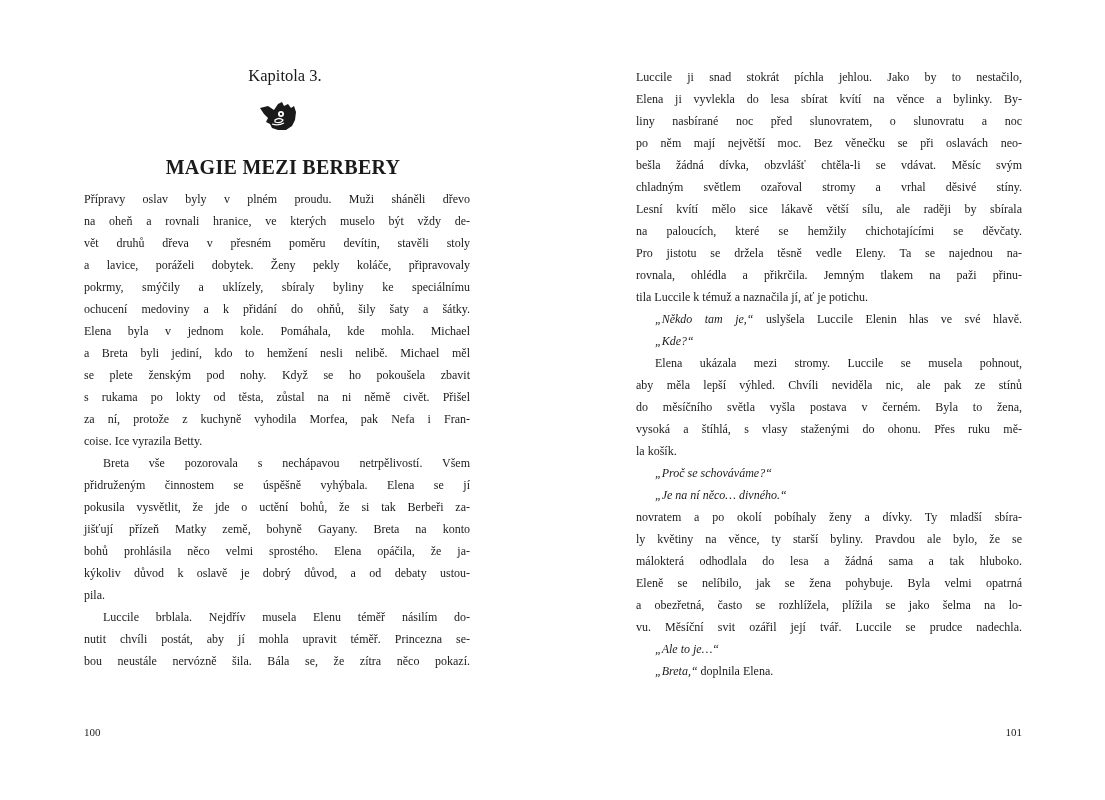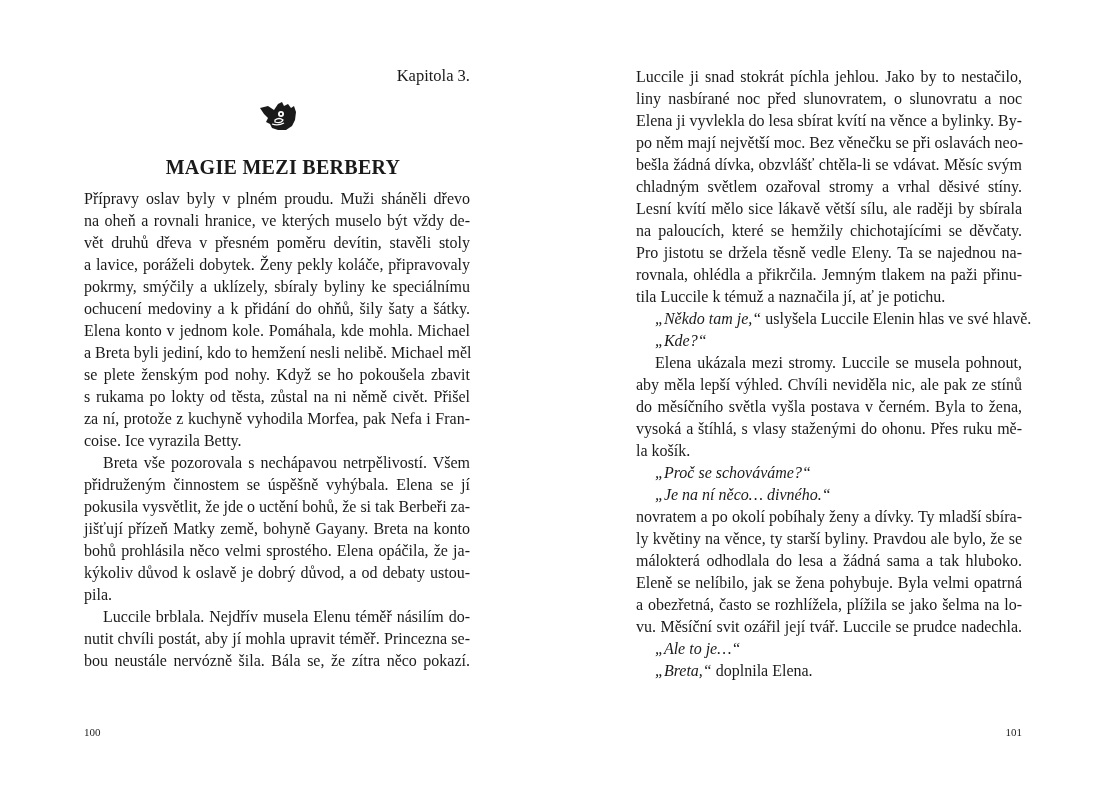--- a/index.html
+++ b/index.html
@@ -1,29 +1,29 @@
 <!DOCTYPE html>
 <html><head>
 <meta charset="utf-8">
 <style>
   html, body { margin: 0; padding: 0; background: #ffffff; }
   body { width: 1105px; height: 800px; position: relative; overflow: hidden;
          font-family: "Liberation Serif", "DejaVu Serif", serif; color: #1a1a1a; }
   .page { position: absolute; top: 0; }
   #page-left { left: 84px; width: 386px; }
   #page-right { left: 636px; width: 386px; }
-  .chapter-label { position: absolute; top: 66px; left: 0; width: 386px; text-align: right;
+  .chapter-label { position: absolute; top: 66px; left: 8px; width: 386px; text-align: center;
                    font-size: 16.5px; }
   .ornament { position: absolute; top: 100px; left: 174px; width: 40px; height: 32px; }
   .chapter-title { position: absolute; top: 150px; left: 0; width: 386px; text-align: center;
                    font-size: 20px; font-weight: bold; letter-spacing: 0.3px; margin: 6px; }
   .body-text { position: absolute; left: 0; width: 386px; }
   #page-left .body-text { top: 182px; margin-top: 6px; }
   #page-right .body-text { top: 66px; }
-  .line { height: 22px; line-height: 22px; font-size: 16px; white-space: nowrap;
+  .line { height: 22px; line-height: 22px; font-size: 12px; white-space: nowrap;
           text-align: justify; text-align-last: justify; }
   .line.last { text-align-last: left; }
   .line.indent { padding-left: 19px; }
   .line em { font-style: italic; }
   .page-number { position: absolute; top: 726px; font-family: Liberation Serif, serif;
                  font-size: 11px; color: #222; }
   #page-left .page-number { left: 0; }
   #page-right .page-number { right: 0; }
 </style>
 </head>
@@ -38,21 +38,21 @@
     <circle cx="23" cy="14" r="1.2" fill="#1a1a1a"></circle>
   </svg>
   <h1 class="chapter-title">MAGIE MEZI BERBERY</h1>
   <div class="body-text" id="left-body">
       <div class="line"><span>Přípravy oslav byly v plném proudu. Muži sháněli dřevo</span></div>
       <div class="line"><span>na oheň a rovnali hranice, ve kterých muselo být vždy de-</span></div>
       <div class="line"><span>vět druhů dřeva v přesném poměru devítin, stavěli stoly</span></div>
       <div class="line"><span>a lavice, poráželi dobytek. Ženy pekly koláče, připravovaly</span></div>
       <div class="line"><span>pokrmy, smýčily a uklízely, sbíraly byliny ke speciálnímu</span></div>
       <div class="line"><span>ochucení medoviny a k přidání do ohňů, šily šaty a šátky.</span></div>
-      <div class="line"><span>Elena konto v jednom kole. Pomáhala, kde mohla. Michael</span></div>
+      <div class="line"><span>Elena byla v jednom kole. Pomáhala, kde mohla. Michael</span></div>
       <div class="line"><span>a Breta byli jediní, kdo to hemžení nesli nelibě. Michael měl</span></div>
       <div class="line"><span>se plete ženským pod nohy. Když se ho pokoušela zbavit</span></div>
       <div class="line"><span>s rukama po lokty od těsta, zůstal na ni němě civět. Přišel</span></div>
       <div class="line"><span>za ní, protože z kuchyně vyhodila Morfea, pak Nefa i Fran-</span></div>
       <div class="line last"><span>coise. Ice vyrazila Betty.</span></div>
       <div class="line indent"><span>Breta vše pozorovala s nechápavou netrpělivostí. Všem</span></div>
       <div class="line"><span>přidruženým činnostem se úspěšně vyhýbala. Elena se jí</span></div>
       <div class="line"><span>pokusila vysvětlit, že jde o uctění bohů, že si tak Berbeři za-</span></div>
       <div class="line"><span>jišťují přízeň Matky země, bohyně Gayany. Breta na konto</span></div>
       <div class="line"><span>bohů prohlásila něco velmi sprostého. Elena opáčila, že ja-</span></div>
@@ -61,22 +61,22 @@
       <div class="line indent"><span>Luccile brblala. Nejdřív musela Elenu téměř násilím do-</span></div>
       <div class="line"><span>nutit chvíli postát, aby jí mohla upravit téměř. Princezna se-</span></div>
       <div class="line"><span>bou neustále nervózně šila. Bála se, že zítra něco pokazí.</span></div>
     </div>
   <div class="page-number">100</div>
 </div>
 
 <div class="page" id="page-right">
   <div class="body-text" id="right-body">
       <div class="line"><span>Luccile ji snad stokrát píchla jehlou. Jako by to nestačilo,</span></div>
+      <div class="line"><span>Elena ji vyvlekla do lesa sbírat kvítí na věnce a bylinky. By-</span></div>
       <div class="line"><span>liny nasbírané noc před slunovratem, o slunovratu a noc</span></div>
-      <div class="line"><span>Elena ji vyvlekla do lesa sbírat kvítí na věnce a bylinky. By-</span></div>
       <div class="line"><span>po něm mají největší moc. Bez věnečku se při oslavách neo-</span></div>
       <div class="line"><span>bešla žádná dívka, obzvlášť chtěla-li se vdávat. Měsíc svým</span></div>
       <div class="line"><span>chladným světlem ozařoval stromy a vrhal děsivé stíny.</span></div>
       <div class="line"><span>Lesní kvítí mělo sice lákavě větší sílu, ale raději by sbírala</span></div>
       <div class="line"><span>na paloucích, které se hemžily chichotajícími se děvčaty.</span></div>
       <div class="line"><span>Pro jistotu se držela těsně vedle Eleny. Ta se najednou na-</span></div>
       <div class="line"><span>rovnala, ohlédla a přikrčila. Jemným tlakem na paži přinu-</span></div>
       <div class="line last"><span>tila Luccile k témuž a naznačila jí, ať je potichu.</span></div>
       <div class="line indent"><em>„Někdo tam je,“</em><span> uslyšela Luccile Elenin hlas ve své hlavě.</span></div>
       <div class="line indent last"><em>„Kde?“</em><span></span></div>

